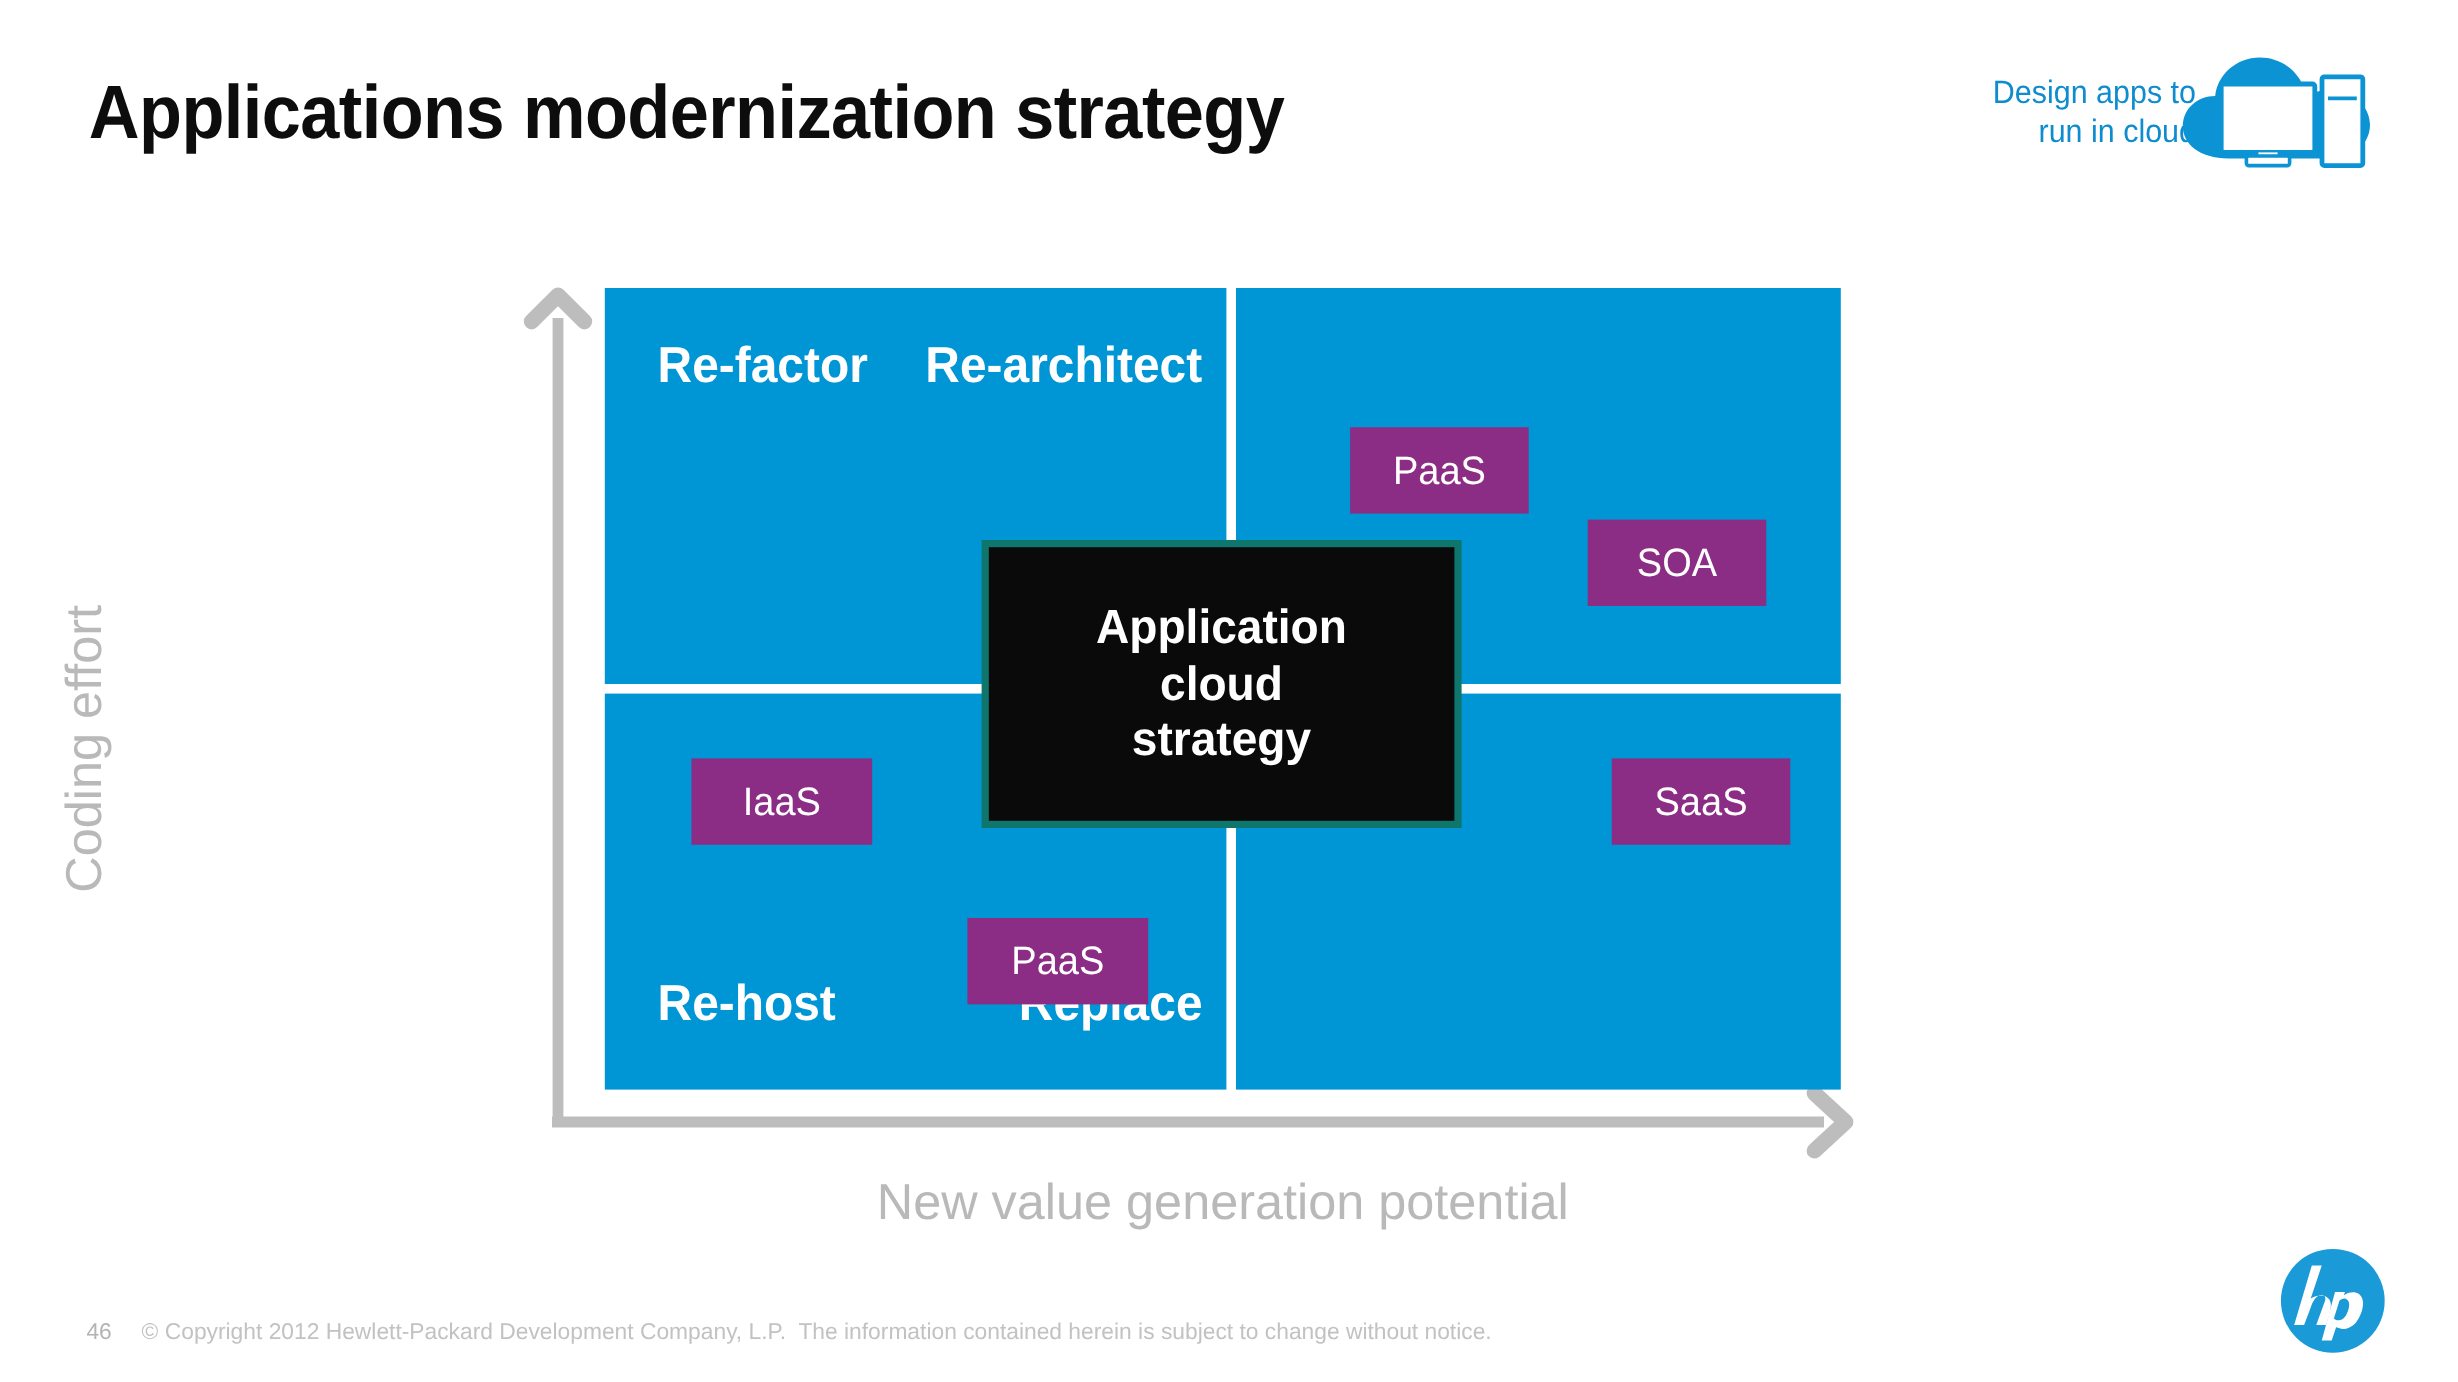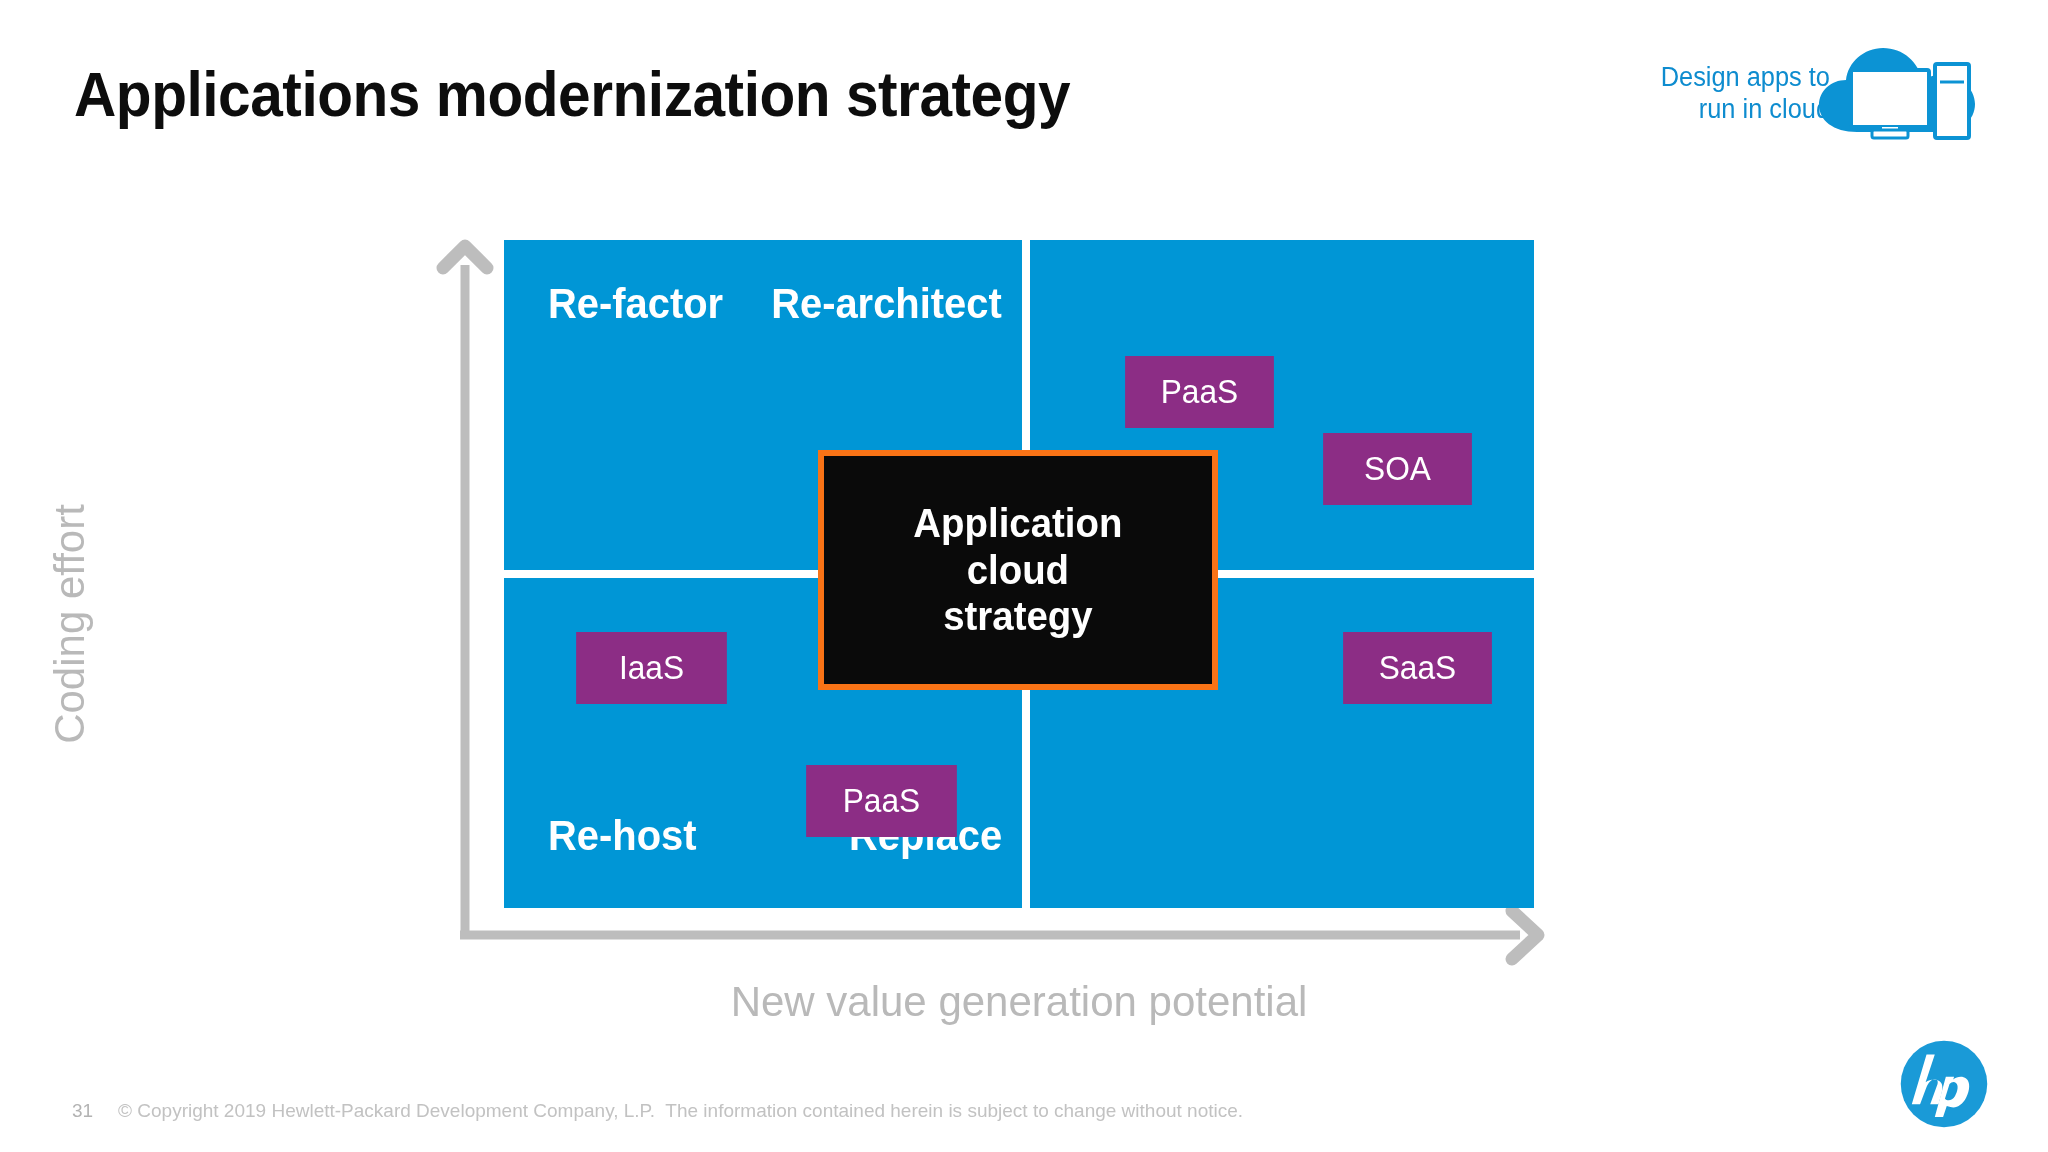--- a/index.html
+++ b/index.html
@@ -69,21 +69,21 @@
   #label-re-factor    { left:548px; top:280px; transform-origin:left top; }
   #label-re-architect { right:1046px; top:280px; transform-origin:right top; }
   #label-re-host      { left:548px; top:812px; transform-origin:left top; }
   #label-replace      { right:1046px; top:812px; transform-origin:right top; }
 
   
   #center-box-outer {
     position:absolute;
     left:818px; top:450px;
     width:400px; height:240px;
-    background:#f97316;
+    background:#0f766e;
     padding:6px;
   }
   #center-box {
     width:100%; height:100%;
     background:#0a0a0a;
     display:flex;
     align-items:center;
     justify-content:center;
   }
   #center-box-text {
@@ -215,22 +215,22 @@
         <div>strategy</div>
       </div>
     </div>
   </div>
 
   <div id="y-axis-label">Coding effort</div>
   <div id="x-axis-label">New value generation potential</div>
 
 </div>
 
-<div id="footer-page-number">31</div>
-<div id="footer-copyright">© Copyright 2019 Hewlett-Packard Development Company, L.P.  The information contained herein is subject to change without notice.</div>
+<div id="footer-page-number">46</div>
+<div id="footer-copyright">© Copyright 2012 Hewlett-Packard Development Company, L.P.  The information contained herein is subject to change without notice.</div>
 
 <svg id="hp-logo" viewBox="0 0 100 100">
   <circle cx="50" cy="50" r="47" fill="#1a9ad7"></circle>
   <g fill="#ffffff">
 
     <path d="M31 18 L40 18 L30 48 C36 44 44 44 47 49 C50 54 47 62 44 72 L35 72 L43 50
              C44 46 42 44 38 45 C35 46 32 50 30 56 L24 72 L15 72 Z"></path>
     <path d="M52 42 L61 42 L60 45 C64 42 70 41 74 44 C79 48 78 57 74 65 C70 73 63 77 57 75 L53 74 L49 86 L40 86 Z
              M56 50 L51 66 C54 69 59 68 62 63 C65 58 66 51 63 49 C61 47 58 48 56 50 Z"></path>
   </g>

